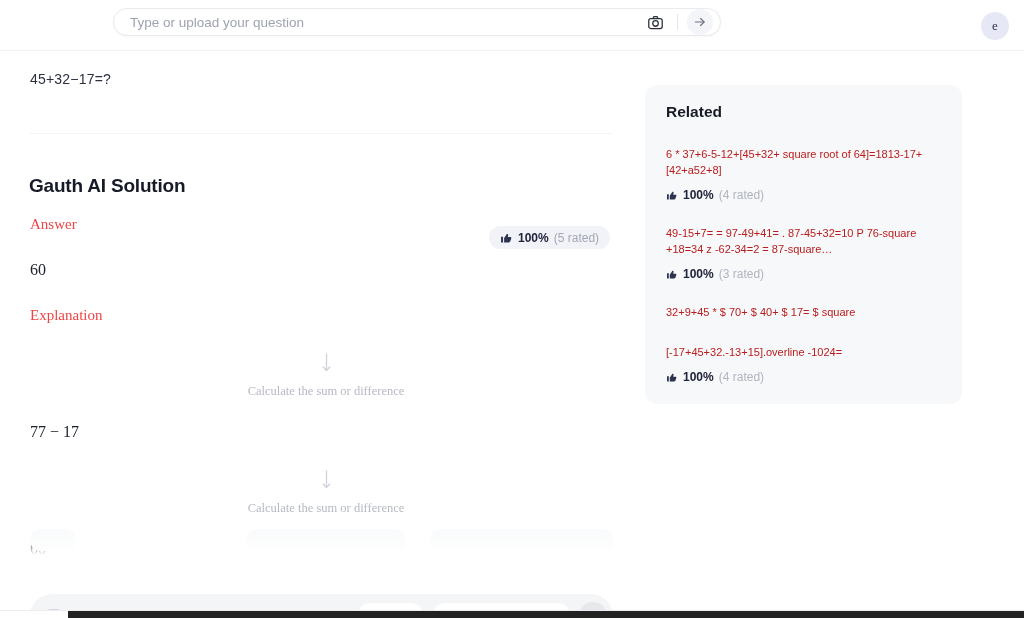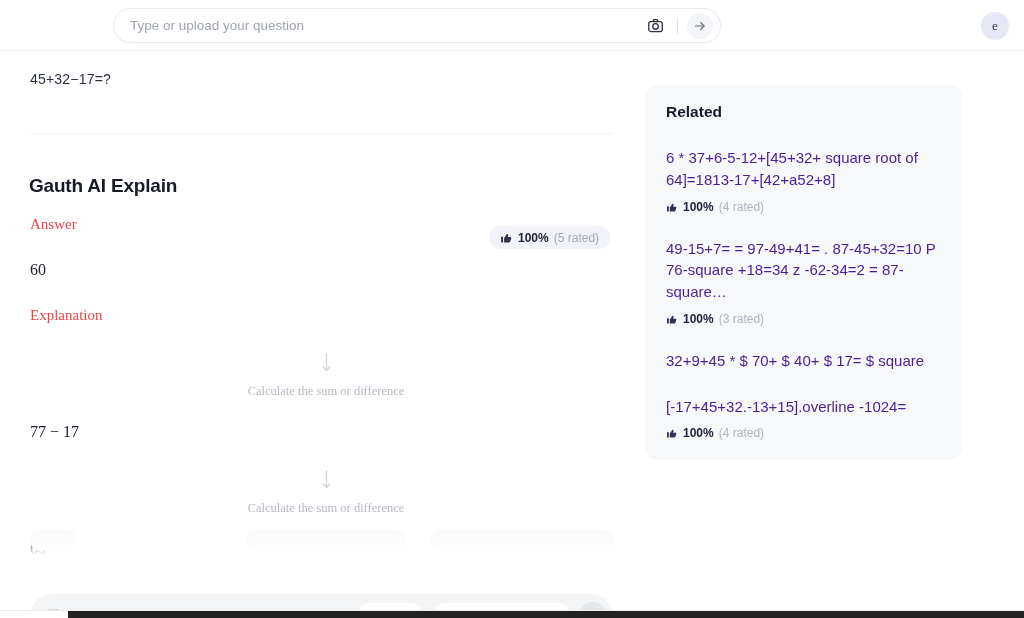--- a/index.html
+++ b/index.html
@@ -24,21 +24,21 @@
     height: 51px;
     background: #ffffff;
     border-bottom: 1px solid #f0f1f4;
     box-sizing: border-box;
   }
   .searchwrap {
     position: absolute;
     left: 113px;
     top: 8px;
     width: 608px;
-    height: 35px;
+    height: 28px;
     border: 1px solid #e9eaee;
     border-radius: 18px;
     background: #ffffff;
     box-sizing: border-box;
     display: flex;
     align-items: center;
     box-shadow: 0 1px 2px rgba(30,35,60,0.03);
   }
   .search-input {
     flex: 1;
@@ -245,23 +245,23 @@
   }
   .related h3 {
     margin: 0 0 26px 0;
     font-size: 15.5px;
     font-weight: bold;
     color: #171b28;
   }
   .rel-item { margin-bottom: 24px; cursor: pointer; }
   .rel-item:last-child { margin-bottom: 0; }
   .rel-text {
-    font-size: 15px;
+    font-size: 11px;
     line-height: 1.45;
-    color: #4c1d95;
+    color: #b91c1c;
     margin-bottom: 9px;
   }
   .rel-rate {
     display: flex;
     align-items: center;
     gap: 5px;
     font-size: 12px;
   }
   .rel-rate .pct { font-weight: bold; color: #20243a; }
   .rel-rate .cnt { color: #b0b4bf; }
@@ -306,21 +306,21 @@
   <div class="avatar">
     <span>e</span>
   </div>
 </div>
 
 <div class="main">
 
   <div class="question">45+32−17=?</div>
   <div class="divider"></div>
 
-  <div class="sol-head">Gauth AI Explain</div>
+  <div class="sol-head">Gauth AI Solution</div>
 
   <div class="badge">
     <svg class="thumb" width="13" height="13" viewBox="0 0 24 24" fill="#2e3350">
       <path d="M2 10.5h3.6V21H2zM7.6 21h8.9c1 0 1.9-.6 2.2-1.5l2.1-5.8c.4-1.2-.5-2.4-1.8-2.4h-4.6l.8-3.7c.2-.9-.3-1.8-1.2-2.1-.7-.2-1.5.1-1.9.8L9 11.3c-.3.5-.9 1-1.4 1.2z"></path>
     </svg>
     <span class="pct">100%</span>
     <span class="cnt">(5 rated)</span>
   </div>
 
   <div class="sol-body">

